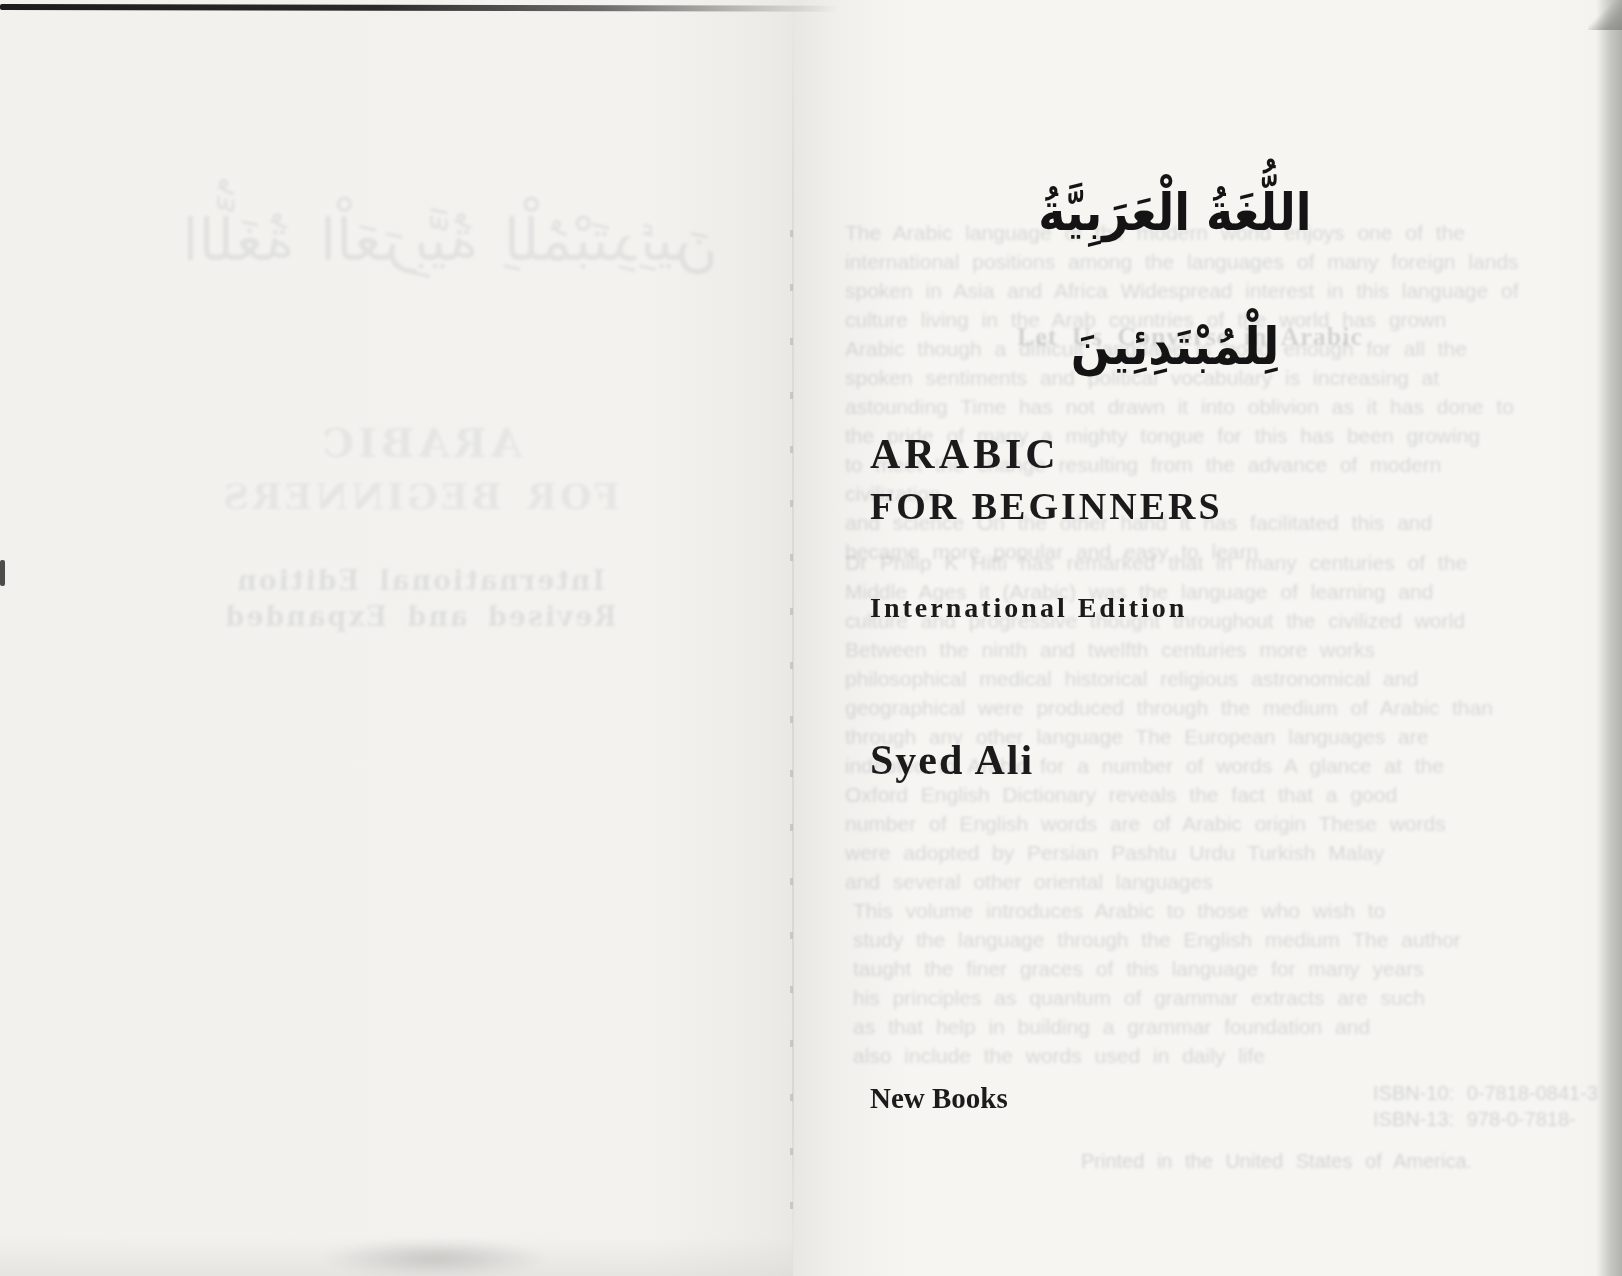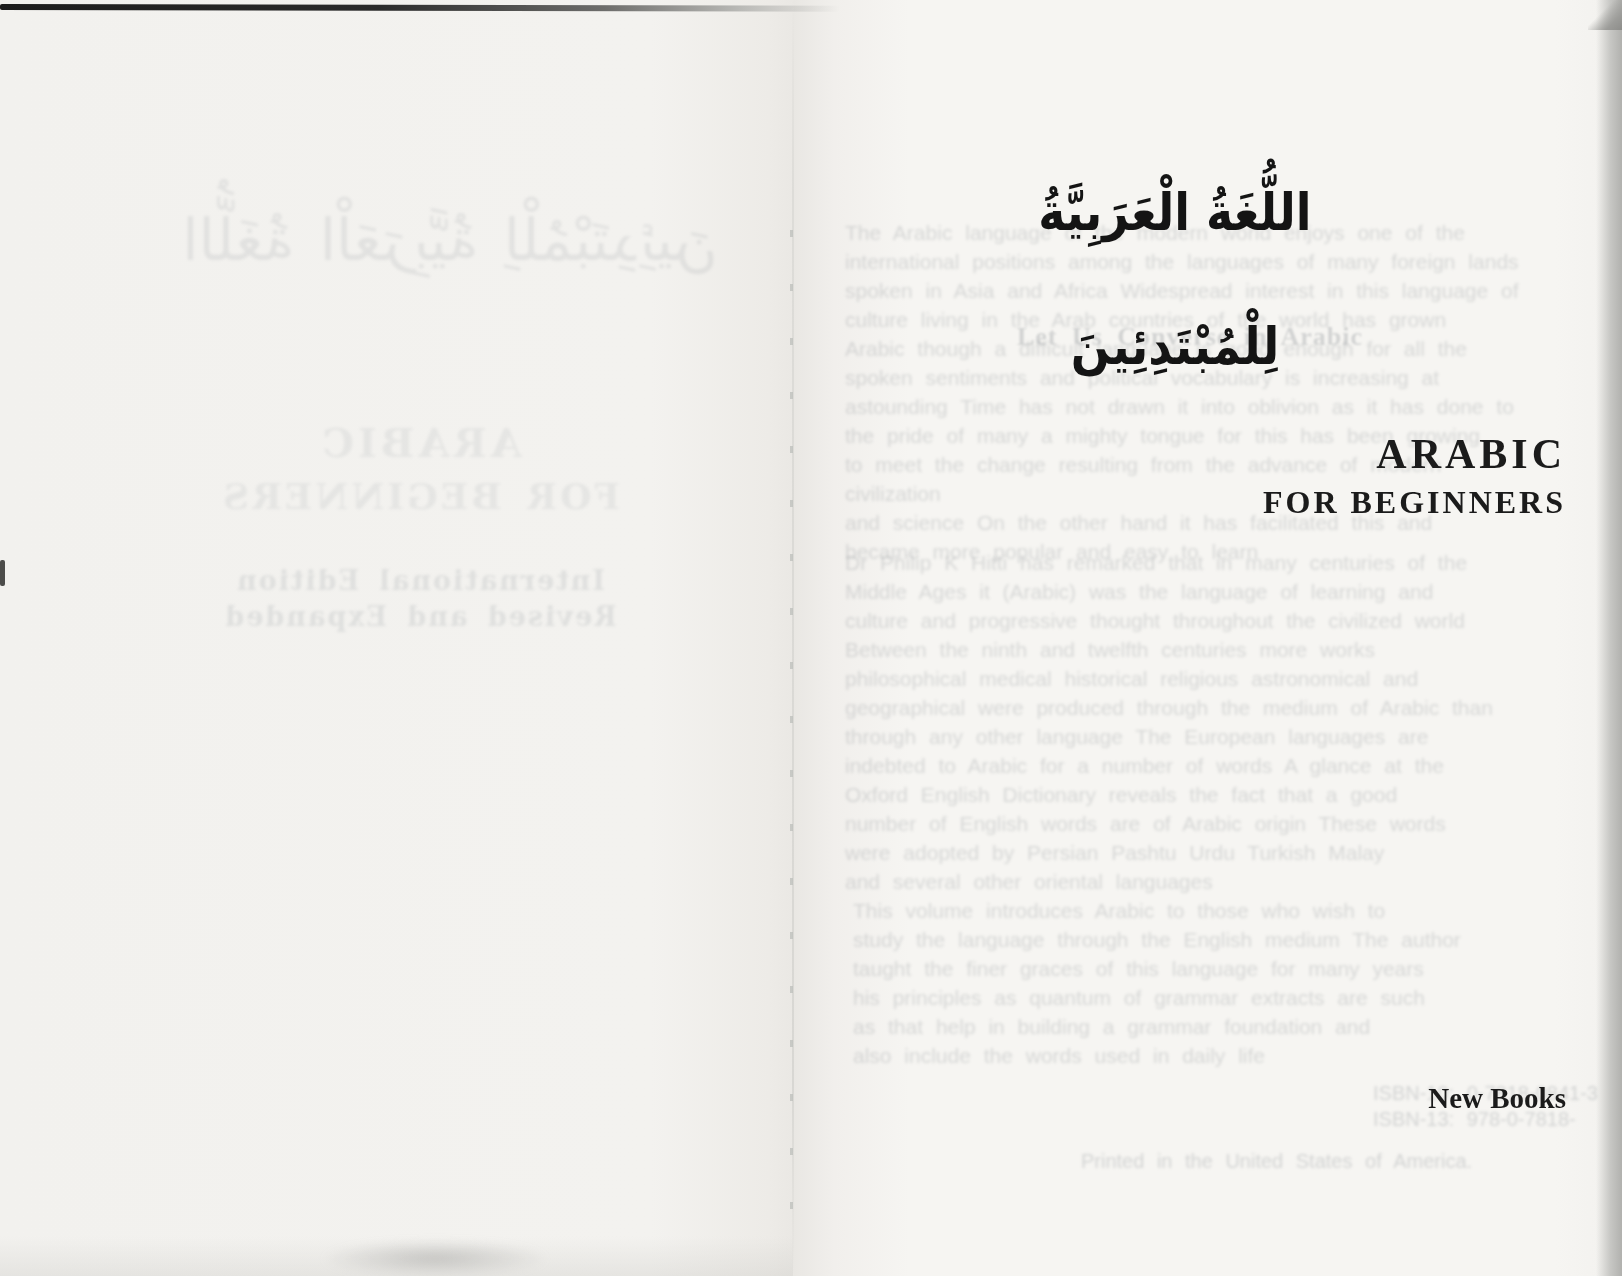--- a/index.html
+++ b/index.html
@@ -47,29 +47,29 @@
   #bottom-left-smudge{
     position:absolute;left:320px;top:1240px;width:230px;height:38px;
     background:radial-gradient(ellipse at center,rgba(150,150,148,.5),rgba(150,150,148,0) 70%);
     filter:blur(4px);
   }
   #left-bottom-shade{
     position:absolute;left:0;top:1236px;width:793px;height:40px;
     background:linear-gradient(to bottom,rgba(200,199,195,0),rgba(205,204,200,.35));
   }
   
-  .printed{position:absolute;color:#1b1b1b;text-align:right;font-weight:bold;}
+  .printed{position:absolute;color:#1b1b1b;text-align:left;font-weight:bold;}
   #arabic-calligraphy{
     left:935px;top:152px;width:480px;height:120px;
     font-family:"DejaVu Sans",sans-serif;font-size:46px;line-height:120px;
     direction:rtl;transform:scaleY(1.12);color:#141414;
     text-align:center;letter-spacing:1px;
   }
   #title-line1{left:870px;top:430px;width:696px;font-size:42px;letter-spacing:4px;}
-  #title-line2{left:870px;top:484px;width:696px;font-size:32px;letter-spacing:3px;}
+  #title-line2{left:870px;top:484px;width:696px;font-size:38px;letter-spacing:3px;}
   #edition-line{left:870px;top:592px;width:696px;font-size:28px;letter-spacing:3px;}
   #author-line{left:870px;top:736px;width:696px;font-size:42px;letter-spacing:2px;}
   #publisher-line{left:870px;top:1042px;width:696px;font-size:32px;}
   #publisher-city{left:870px;top:1082px;width:696px;font-size:29px;}
   
   .ghost{
     position:absolute;color:#8e9397;font-family:"Liberation Sans",sans-serif;
     white-space:pre-line;word-spacing:7px;filter:blur(1.4px);opacity:.30;
     font-size:21px;line-height:29px;text-align:left;
   }
@@ -138,20 +138,22 @@
 as  that  help  in  building  a  grammar  foundation  and
 also  include  the  words  used  in  daily  life</div>
     <div class="ghost ghost-small" style="left:580px;top:1080px;width:240px;overflow:hidden;height:56px;">ISBN-10: 0-7818-0841-3
 ISBN-13: 978-0-7818-0841-5</div>
     <div class="ghost ghost-small" style="left:288px;top:1148px;width:420px;">Printed in the United States of America.</div>
   </div>
 
   <div class="printed" id="arabic-calligraphy">اللُّغَةُ الْعَرَبِيَّةُ لِلْمُبْتَدِئِينَ</div>
   <div class="printed" id="title-line1">ARABIC</div>
   <div class="printed" id="title-line2">FOR BEGINNERS</div>
+  <div class="printed" id="edition-line">International Edition</div>
+  <div class="printed" id="author-line">Syed Ali</div>
   <div class="printed" id="publisher-city">New Books</div>
 
   <div id="top-edge-line"></div>
   <div id="gutter-crease"></div>
   <div id="stitch-marks"></div>
   <div id="right-edge-shadow"></div>
   <div id="right-top-corner"></div>
   <div id="left-edge-dash"></div>
   <div id="bottom-left-smudge"></div>
   <div id="left-bottom-shade"></div>

